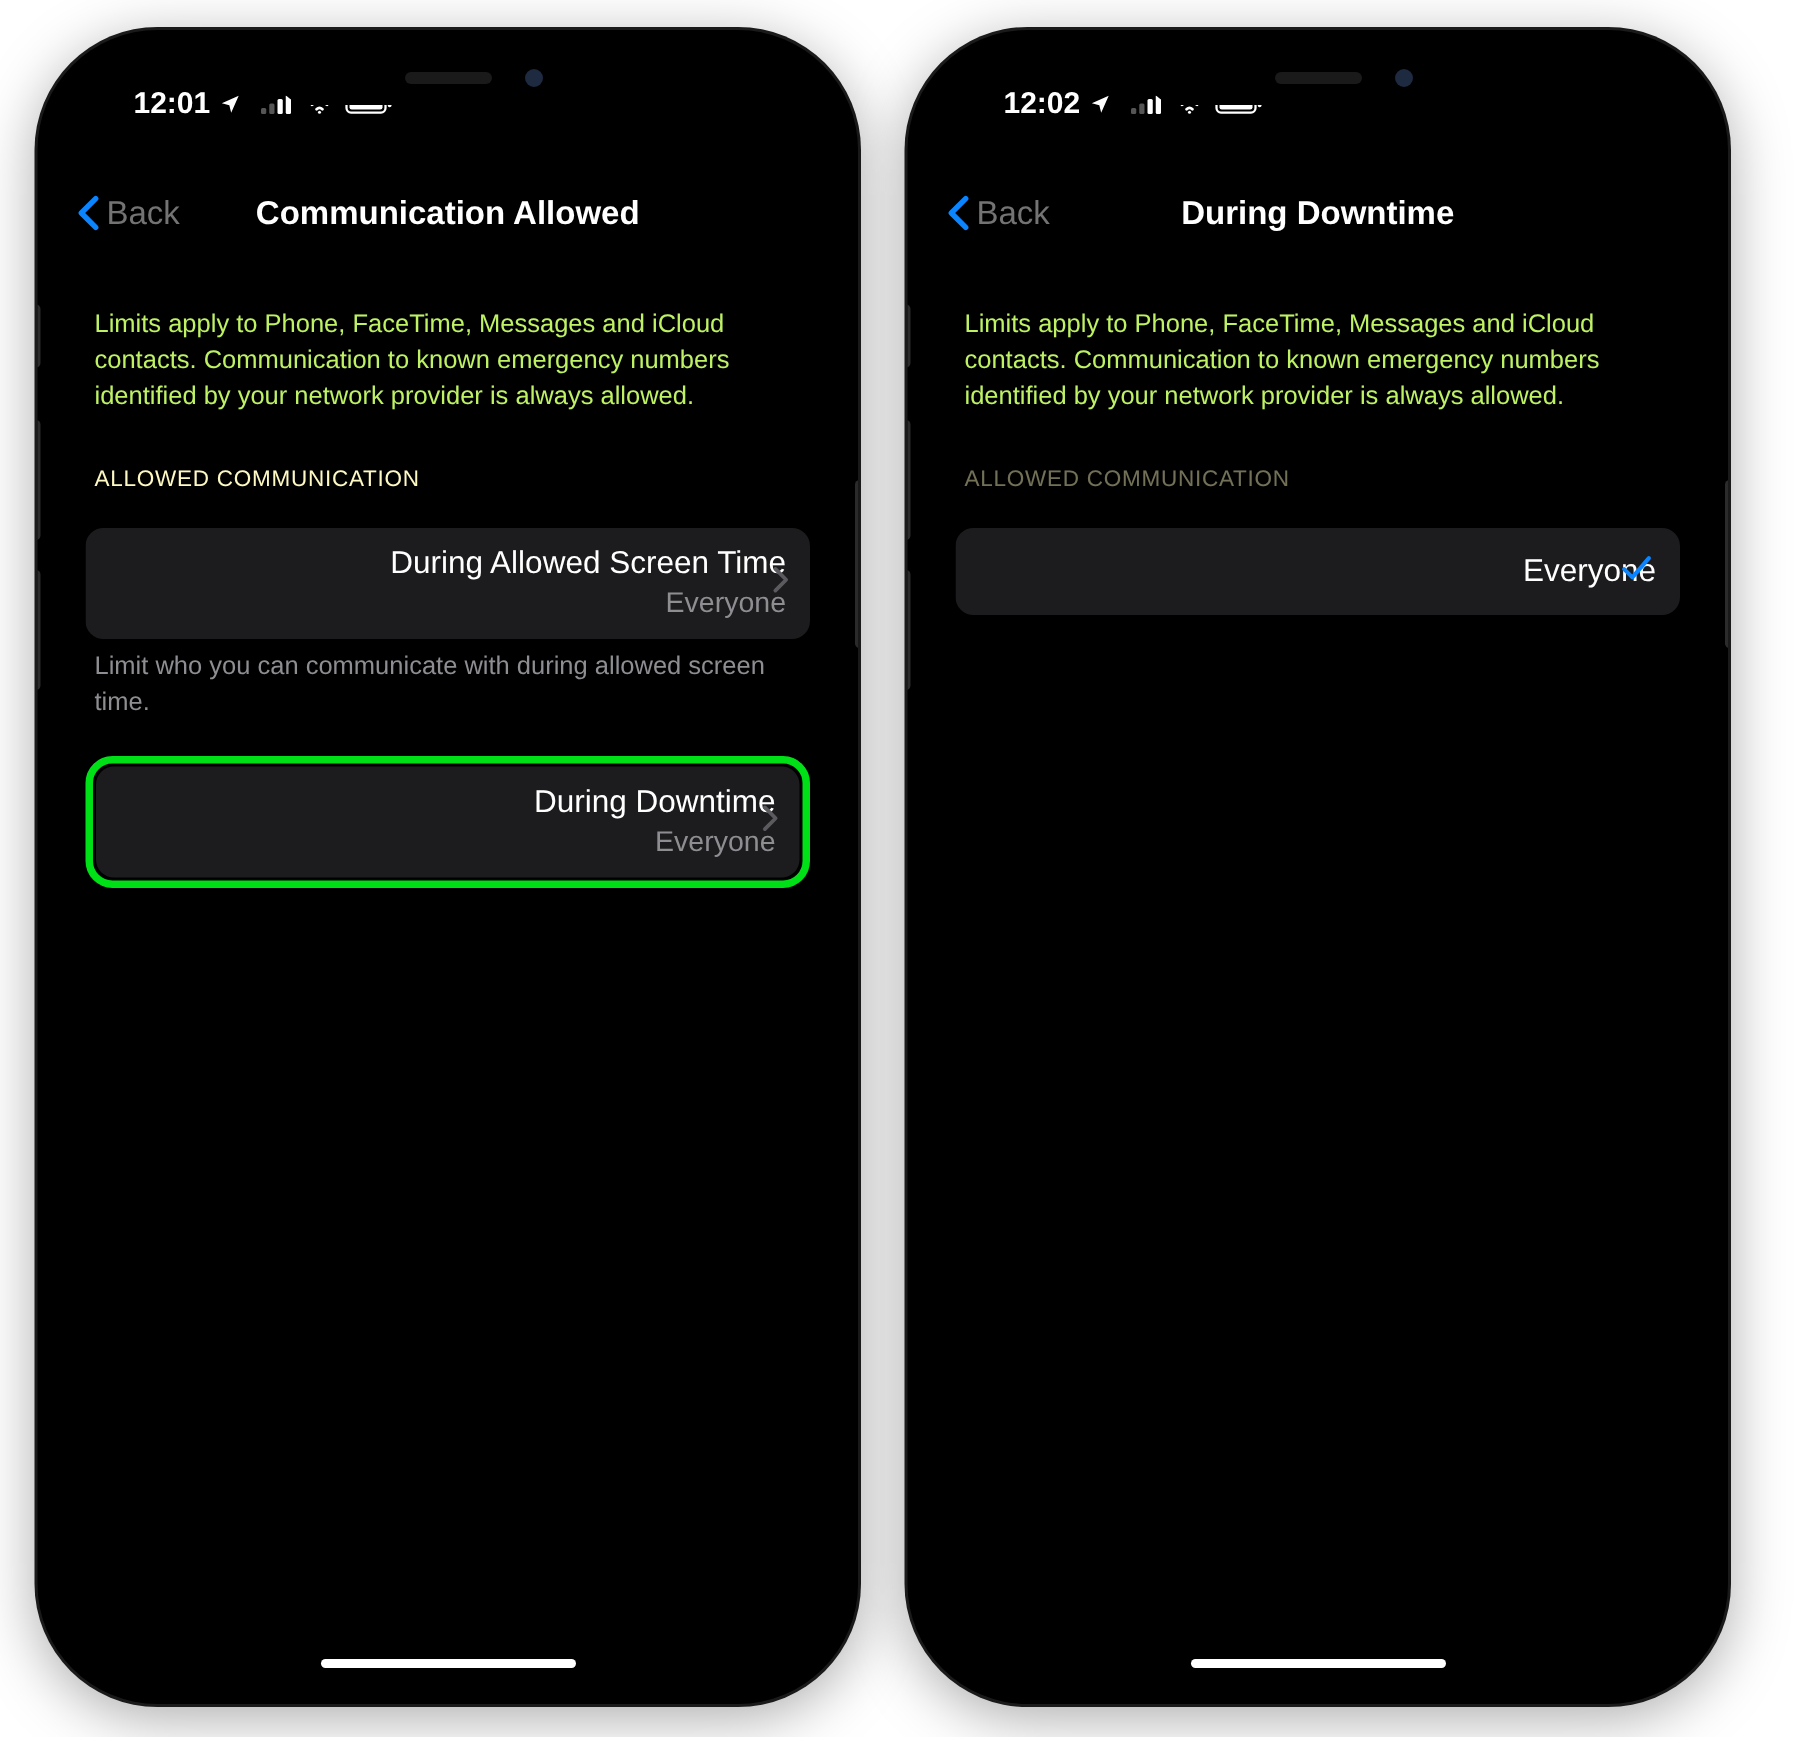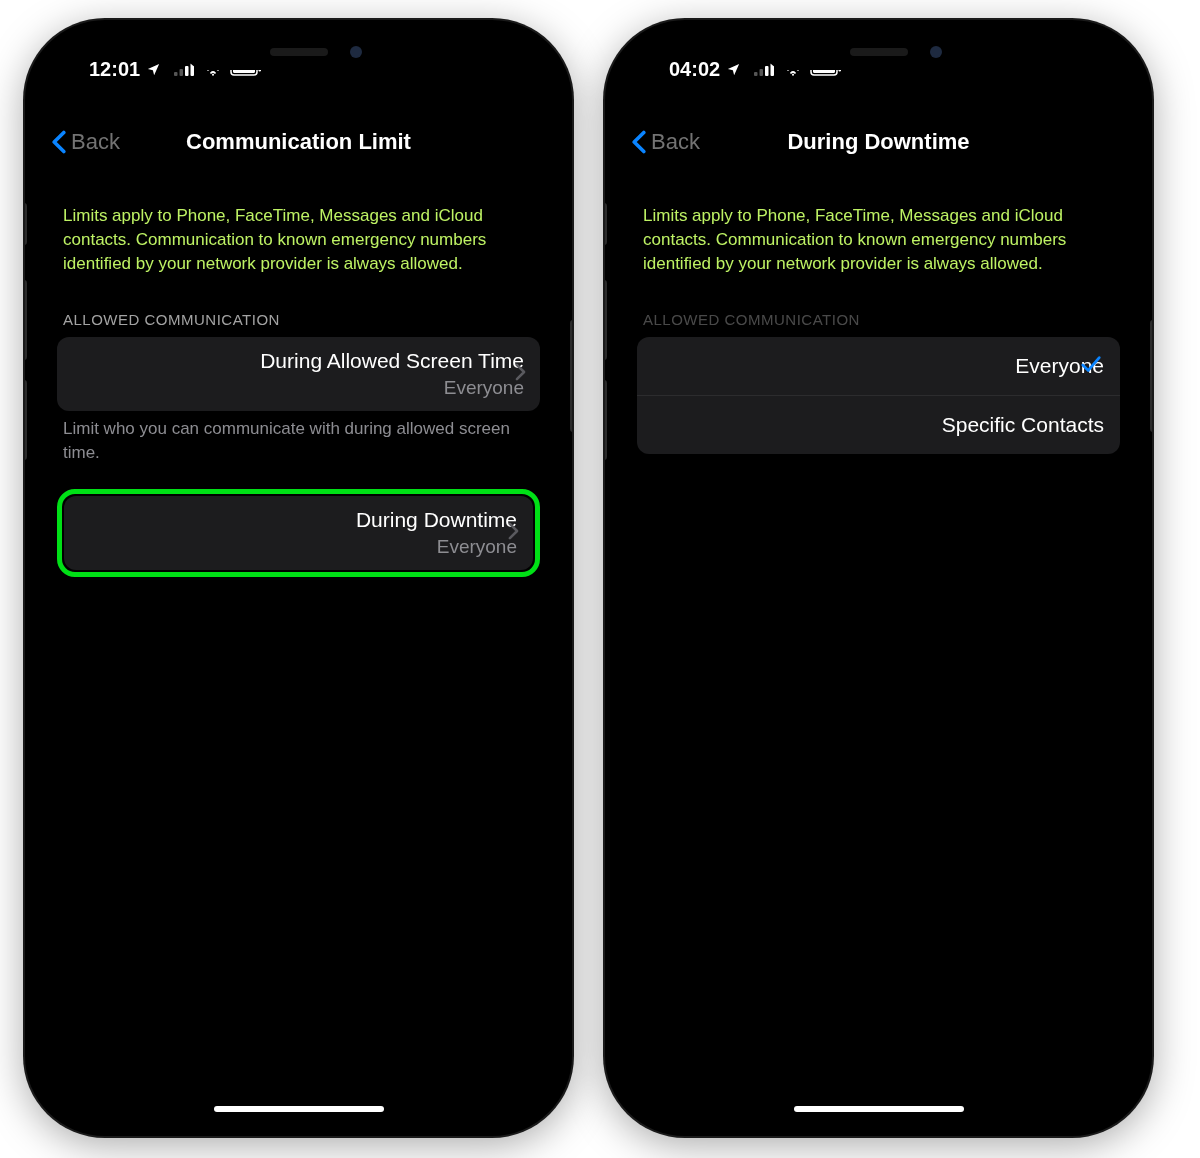--- a/index.html
+++ b/index.html
@@ -106,25 +106,25 @@
   }
 
   .intro {
     color: #bef264;
     font-size: 17px;
     line-height: 1.4;
     padding: 10px 6px 12px;
   }
 
   .section-header {
-    color: #a3a3a3;
+    color: #fef9c3;
     font-size: 15px;
     letter-spacing: 0.5px;
     text-transform: uppercase;
-    padding: 24px 6px 9px;
+    padding: 24px 6px 24px;
   }
   .section-header.dimmed { opacity: .45; }
 
   .cell-group { border-radius: 12px; overflow: hidden; }
   .cell {
     background: #1c1c1e;
     padding: 12px 16px;
     position: relative;
     display: flex; flex-direction: column; align-items: flex-end;
   }
@@ -221,21 +221,21 @@
         </div>
       </div>
 
       <div class="navbar">
         <div class="back">
           <svg width="16" height="24" viewBox="0 0 12 20" fill="none" stroke="#0a84ff" stroke-width="3" stroke-linecap="round" stroke-linejoin="round">
               <path d="M10 2 L2 10 L10 18"></path>
             </svg>
           <span>Back</span>
         </div>
-        <div class="title">Communication Limit</div>
+        <div class="title">Communication Allowed</div>
       </div>
 
       <div class="content">
         <div class="intro">Limits apply to Phone, FaceTime, Messages and iCloud contacts. Communication to known emergency numbers identified by your network provider is always allowed.</div>
 
         <div class="section-header">ALLOWED COMMUNICATION</div>
 
         <div class="cell-group">
           <div class="cell">
             <span class="primary">During Allowed Screen Time</span>
@@ -275,21 +275,21 @@
   <div class="bezel">
     <div class="screen">
 
       <div class="notch">
         <div class="speaker"></div>
         <div class="cam"></div>
       </div>
 
       <div class="status">
         <div class="left-cluster">
-          <span>04:02</span>
+          <span>12:02</span>
           <span>
             <svg class="icon-svg" width="15" height="15" viewBox="0 0 24 24" fill="#fff">
                 <path d="M3 11 L21 3 L13 21 L11 13 Z"></path>
               </svg>
           </span>
         </div>
         <div class="right-cluster">
           <span>
             <svg class="icon-svg" width="22" height="14" viewBox="0 0 22 14">
                 <rect x="0" y="10" width="3.5" height="4" rx="1" fill="#555"></rect>
@@ -333,22 +333,19 @@
 
         <div class="cell-group">
           <div class="cell simple">
             <span class="primary">Everyone</span>
             <span class="check">
               <svg width="22" height="20" viewBox="0 0 24 20" fill="none" stroke="#0a84ff" stroke-width="3" stroke-linecap="round" stroke-linejoin="round">
                   <path d="M3 11 L9 17 L21 3"></path>
                 </svg>
             </span>
           </div>
-          <div class="cell simple">
-            <span class="primary">Specific Contacts</span>
-          </div>
         </div>
       </div>
 
       <div class="home-indicator"></div>
     </div>
   </div>
 </div>
 
 </body></html>

